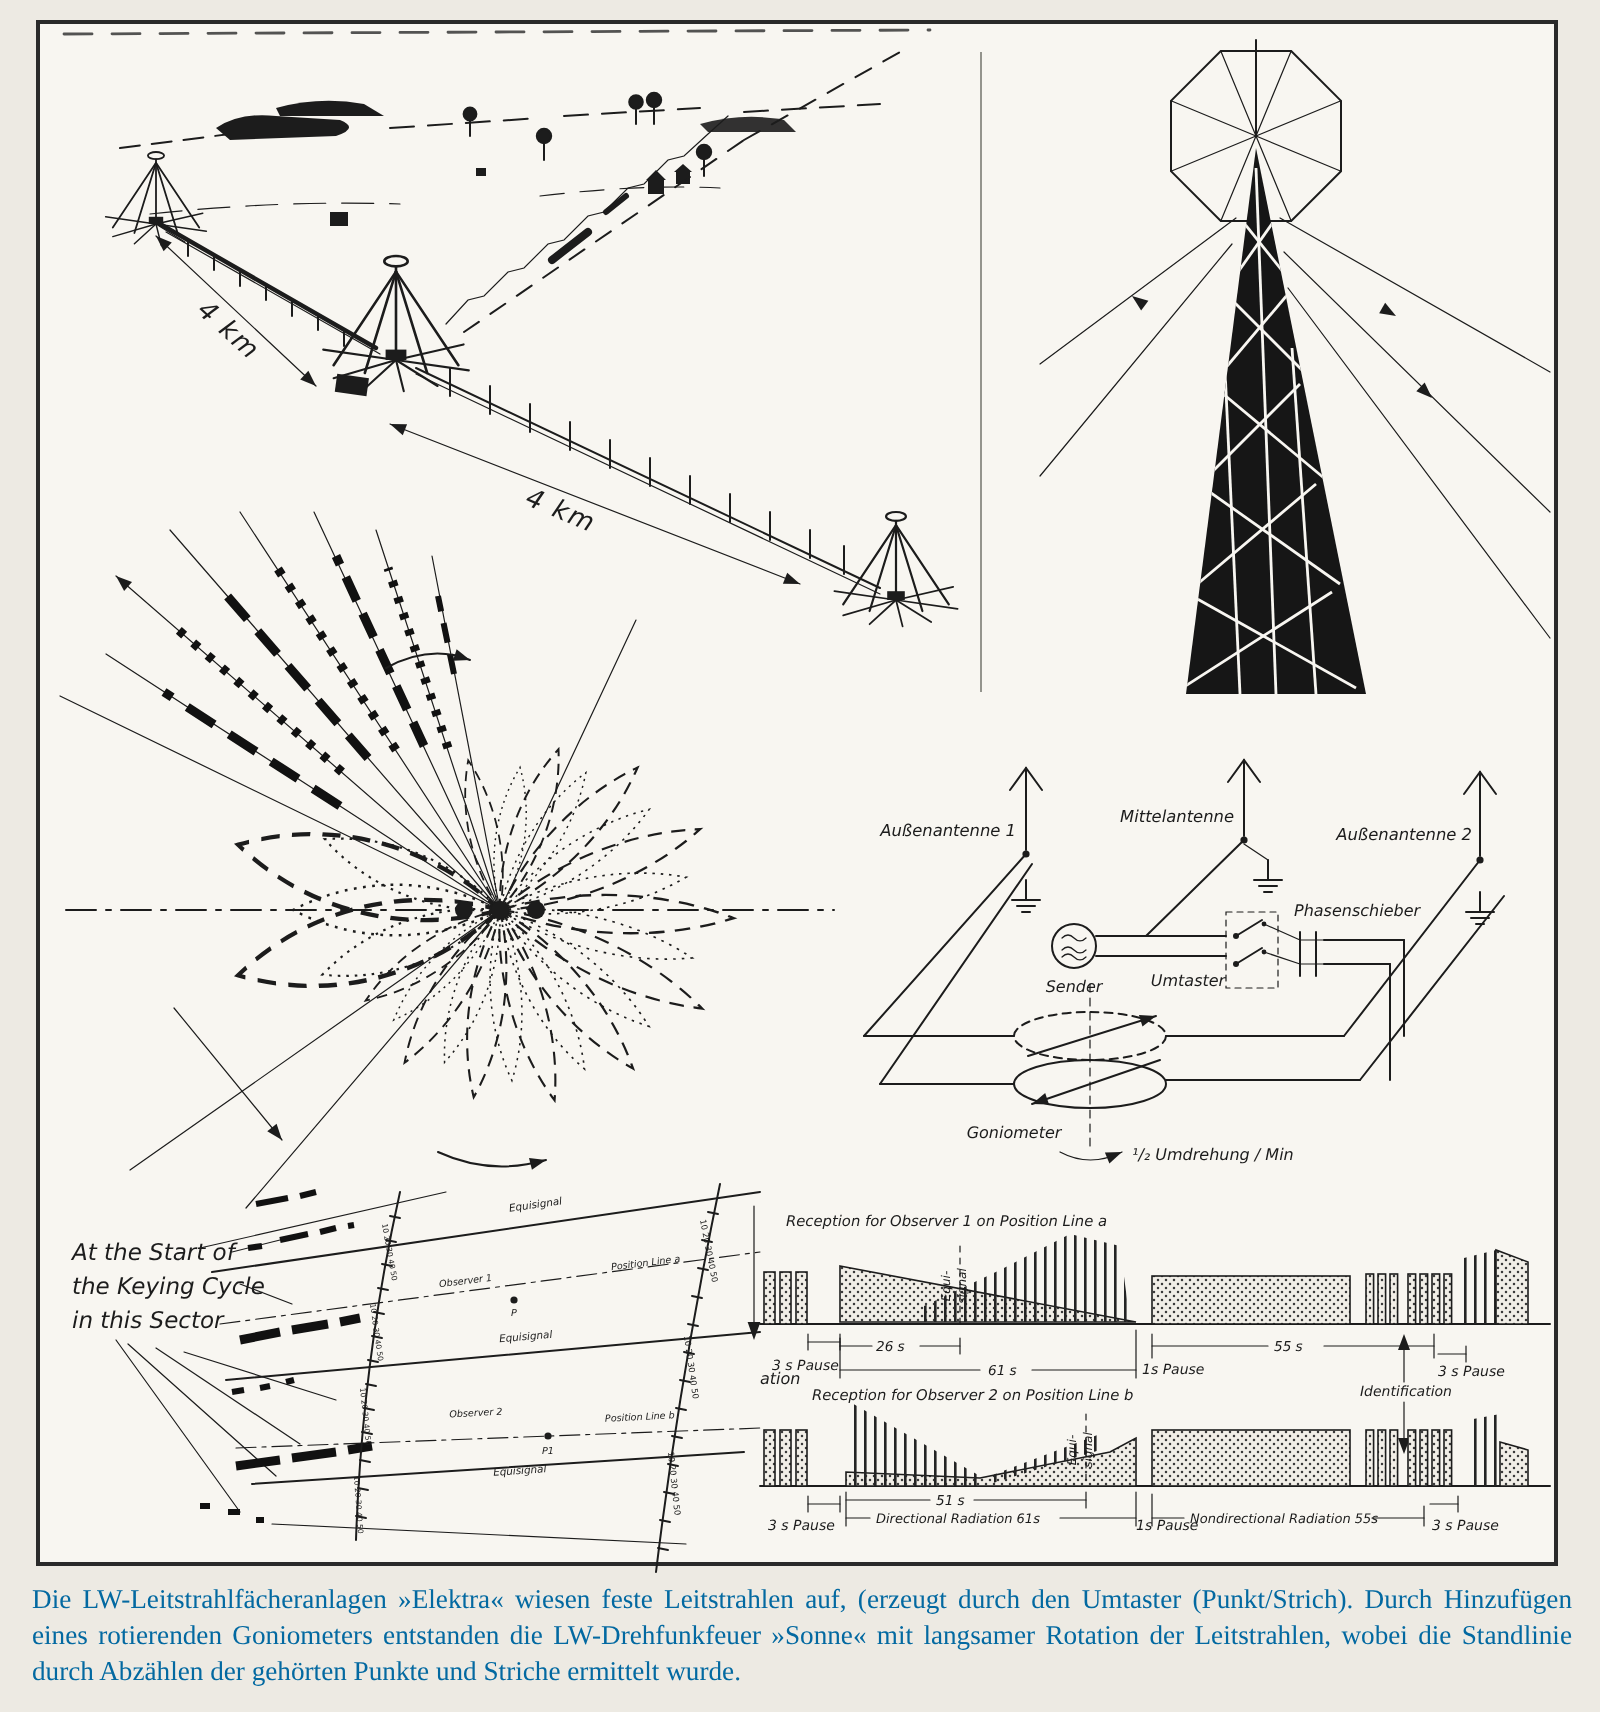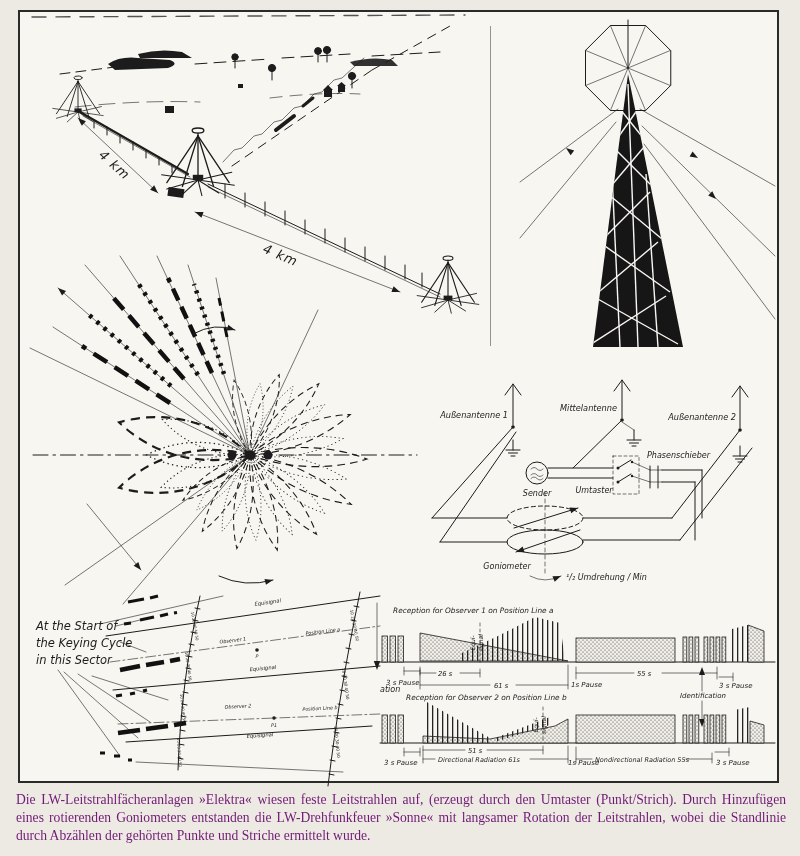--- a/index.html
+++ b/index.html
@@ -4,21 +4,21 @@
 <style>
   html,body{margin:0;padding:0;background:#d8d5ce;}
   .page{position:relative;width:800px;height:856px;background:#edeae3;overflow:hidden;
         font-family:"DejaVu Sans",sans-serif;}
   .frame{position:absolute;left:18px;top:10px;width:757px;height:769px;
          background:#f8f6f1;border:2px solid #2a2a2a;}
   .fig{position:absolute;}
   .divider{position:absolute;left:470px;top:14px;width:1px;height:320px;background:#94948d;}
   .caption{position:absolute;left:16px;top:791px;width:770px;
            font-family:"Liberation Serif","DejaVu Serif",serif;font-size:13.6px;
-           line-height:1.33;color:#701a75;text-align:justify;}
+           line-height:1.33;color:#0369a1;text-align:justify;}
   svg{overflow:visible;}
   svg text{fill:#1c1c1c;}
   .ink{stroke:#1c1c1c;fill:none;stroke-width:1;stroke-linecap:round;}
   .ink2{stroke:#1c1c1c;fill:none;stroke-width:2.2;stroke-linecap:round;}
   .thin{stroke-width:.6;}
   .inkf{fill:#1c1c1c;stroke:none;}
   .lbl{font-style:italic;}
   .hand{font-style:italic;letter-spacing:1px;}
   .pd{stroke:#1c1c1c;fill:none;stroke-width:1.1;stroke-dasharray:6 4;}
   .pt{stroke:#1c1c1c;fill:none;stroke-width:.9;stroke-dasharray:1.2 2.8;}

